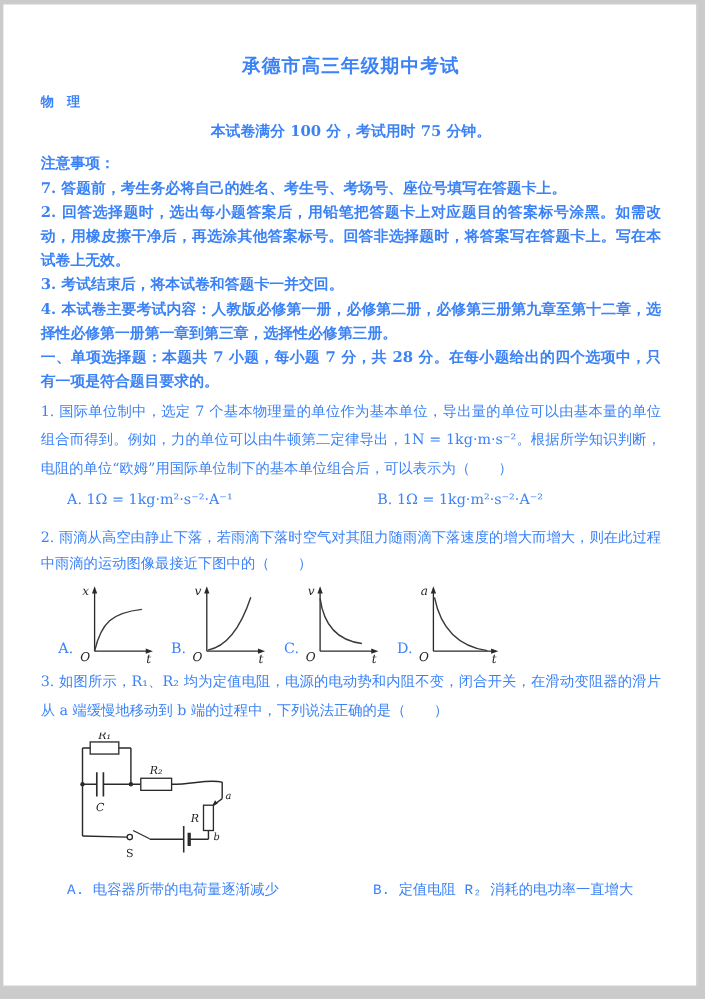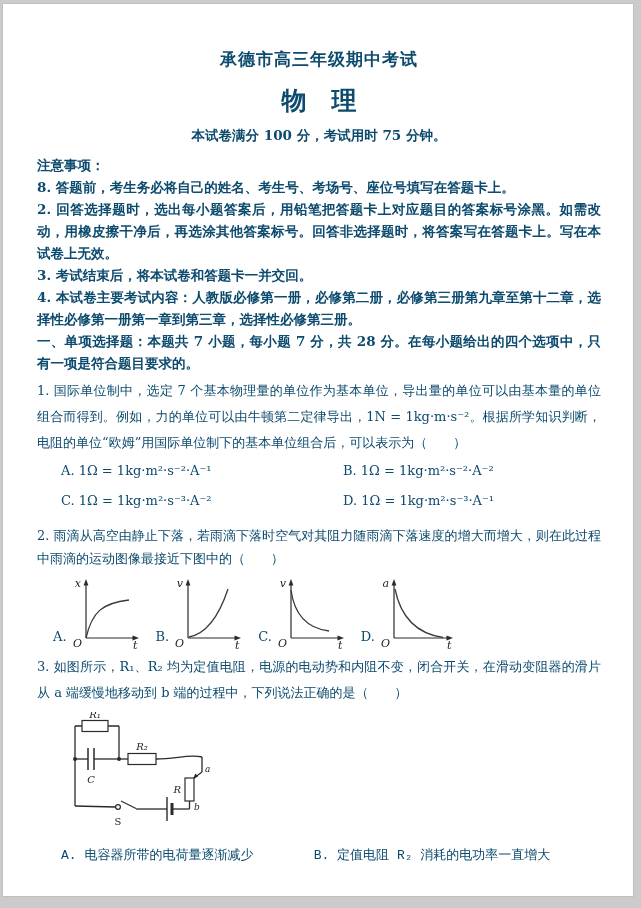--- a/index.html
+++ b/index.html
@@ -1,65 +1,61 @@
 <!DOCTYPE html>
 <html><head>
 <meta charset="utf-8">
 <style>
   html,body{margin:0;padding:0;width:641px;height:908px;overflow:hidden;
     background:#cbcbcb;
     font-family:"DejaVu Serif","Liberation Serif",serif;}
   .page{position:absolute;left:2px;top:3px;width:632px;height:894px;
     background:#ffffff;border:1px solid #c0c0c0;box-sizing:border-box;}
-  .content{padding:44px 32px 0 34px;color:#0c4a6e;}
+  .content{padding:44px 32px 0 34px;color:#3b82f6;}
   .title{text-align:center;font-size:17px;font-weight:bold;margin:0 0 13px 0;letter-spacing:1px;}
-  .subject{text-align:center;font-size:25px;font-weight:bold;margin:0 0 10px 0;}
+  .subject{font-size:12px;font-weight:bold;margin:0 0 10px 0;}
   .exam-info{text-align:center;font-size:13.5px;font-weight:bold;margin:0 0 9px 0;}
   .bold-para{font-size:13.5px;font-weight:bold;line-height:22px;text-align:justify;margin:0;}
   .q-para{font-size:13px;font-weight:normal;line-height:26px;text-align:justify;margin:4px 0 0 0;}
   .opt-row{display:flex;font-size:13px;line-height:30px;}
   .opt-row .opt{flex:0 0 50%;box-sizing:border-box;padding-left:24px;}
   .opt-row-3{display:flex;font-size:13px;line-height:28px;font-family:Liberation Mono, monospace;}
   .opt-row-3 .opt1{flex:0 0 48%;box-sizing:border-box;padding-left:24px;}
-  .opt-row-3 .opt2{flex:0 0 52%;box-sizing:border-box;padding-left:6px;}
+  .opt-row-3 .opt2{flex:0 0 52%;box-sizing:border-box;padding-left:6px;text-align:center;}
   .graph-row{display:flex;align-items:flex-end;margin:6px 0 2px 16px;}
   .graph-unit{display:flex;align-items:flex-end;margin-right:13px;}
   .graph-label{font-size:13px;margin:0 2px 6px 0;}
   .gsvg{display:block;}
   svg text{font-family:"DejaVu Serif","Liberation Serif",serif;fill:#242424;}
   .it{font-style:italic;}
   .circuit-wrap{margin:6px 0 4px 24px;}
   .q3-opts{margin-top:6px;}
 </style>
 </head>
 <body>
 
 <div class="page">
   <div class="content">
 
     <h1 class="title">承德市高三年级期中考试</h1>
     <h2 class="subject">物　理</h2>
     <div class="exam-info">本试卷满分 100 分，考试用时 75 分钟。</div>
 
     <div class="bold-para">注意事项：</div>
-    <div class="bold-para">8. 答题前，考生务必将自己的姓名、考生号、考场号、座位号填写在答题卡上。</div>
+    <div class="bold-para">7. 答题前，考生务必将自己的姓名、考生号、考场号、座位号填写在答题卡上。</div>
     <div class="bold-para">2. 回答选择题时，选出每小题答案后，用铅笔把答题卡上对应题目的答案标号涂黑。如需改动，用橡皮擦干净后，再选涂其他答案标号。回答非选择题时，将答案写在答题卡上。写在本试卷上无效。</div>
     <div class="bold-para">3. 考试结束后，将本试卷和答题卡一并交回。</div>
     <div class="bold-para">4. 本试卷主要考试内容：人教版必修第一册，必修第二册，必修第三册第九章至第十二章，选择性必修第一册第一章到第三章，选择性必修第三册。</div>
 
     <div class="bold-para">一、单项选择题：本题共 7 小题，每小题 7 分，共 28 分。在每小题给出的四个选项中，只有一项是符合题目要求的。</div>
 
     <p class="q-para">1. 国际单位制中，选定 7 个基本物理量的单位作为基本单位，导出量的单位可以由基本量的单位组合而得到。例如，力的单位可以由牛顿第二定律导出，1N = 1kg·m·s⁻²。根据所学知识判断，电阻的单位“欧姆”用国际单位制下的基本单位组合后，可以表示为（　　）</p>
     <div class="opt-row">
       <div class="opt">A.  1Ω = 1kg·m²·s⁻²·A⁻¹</div>
       <div class="opt">B.  1Ω = 1kg·m²·s⁻²·A⁻²</div>
-    </div>
-    <div class="opt-row">
-      <div class="opt">C.  1Ω = 1kg·m²·s⁻³·A⁻²</div>
-      <div class="opt">D.  1Ω = 1kg·m²·s⁻³·A⁻¹</div>
     </div>
 
     <p class="q-para" style="margin-top:8px;line-height:23px;">2. 雨滴从高空由静止下落，若雨滴下落时空气对其阻力随雨滴下落速度的增大而增大，则在此过程中雨滴的运动图像最接近下图中的（　　）</p>
 
     <div class="graph-row">
 
       <div class="graph-unit">
         <span class="graph-label">A.</span>
         <svg class="gsvg" width="74" height="74" viewBox="0 0 74 74">
           <line x1="17" y1="8" x2="17" y2="62" stroke="#2a2a2a" stroke-width="1.2"></line>

